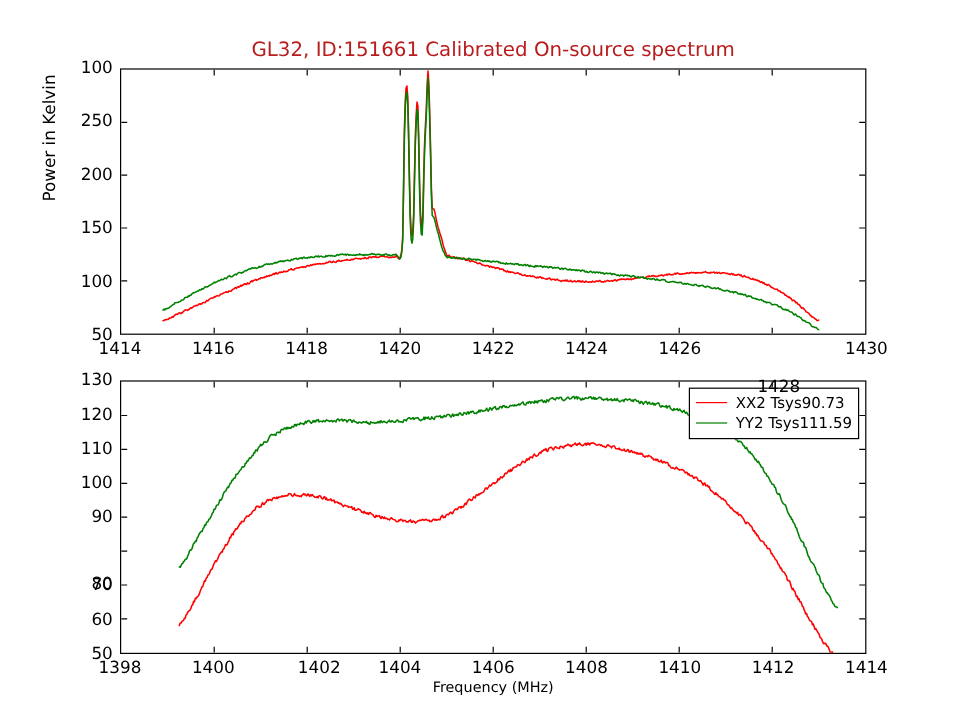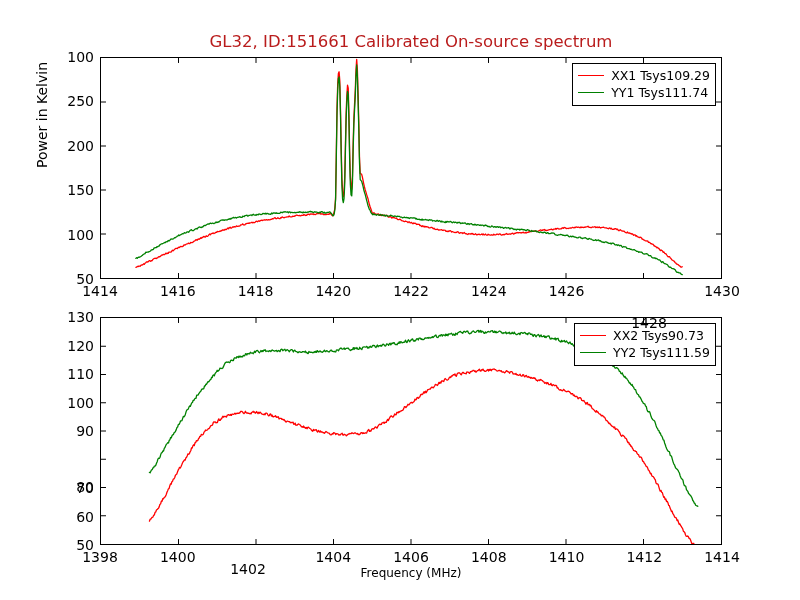--- a/index.html
+++ b/index.html
@@ -156,30 +156,20 @@
         <line y1="177.6" y2="177.6" x1="0" x2="5" stroke="#000" stroke-width="1"></line>
         <line y1="133.2" y2="133.2" x1="622" x2="617" stroke="#000" stroke-width="1"></line>
         <line y1="133.2" y2="133.2" x1="0" x2="5" stroke="#000" stroke-width="1"></line>
         <line y1="88.80000000000001" y2="88.80000000000001" x1="622" x2="617" stroke="#000" stroke-width="1"></line>
         <line y1="88.80000000000001" y2="88.80000000000001" x1="0" x2="5" stroke="#000" stroke-width="1"></line>
         <line y1="44.39999999999998" y2="44.39999999999998" x1="622" x2="617" stroke="#000" stroke-width="1"></line>
         <line y1="44.39999999999998" y2="44.39999999999998" x1="0" x2="5" stroke="#000" stroke-width="1"></line>
         <path d="M34.99 211.21L35.69 210.97L36.40 210.38L37.10 210.52L37.81 210.02L38.51 210.10L39.22 210.16L39.93 209.28L40.63 208.86L41.34 208.94L42.04 208.49L42.75 207.67L43.45 208.20L44.16 207.13L44.86 206.54L45.57 205.82L46.27 205.67L46.98 205.94L47.69 205.10L48.39 204.59L49.10 204.60L49.80 205.16L50.51 204.49L51.21 204.63L51.92 203.39L52.62 202.91L53.33 202.24L54.03 202.09L54.74 202.07L55.45 202.49L56.15 201.80L56.86 201.65L57.56 200.77L58.27 200.24L58.97 200.69L59.68 200.00L60.38 199.28L61.09 198.78L61.79 198.79L62.50 198.19L63.21 198.39L63.91 198.36L64.62 197.40L65.32 196.91L66.03 197.52L66.73 196.83L67.44 197.07L68.14 195.99L68.85 195.91L69.55 195.86L70.26 195.99L70.97 194.82L71.67 194.02L72.38 194.59L73.08 193.89L73.79 192.97L74.49 192.57L75.20 192.10L75.90 192.14L76.61 192.25L77.31 191.49L78.02 190.90L78.73 191.28L79.43 190.43L80.14 190.02L80.84 190.26L81.55 190.33L82.25 190.06L82.96 188.84L83.66 188.66L84.37 188.70L85.07 188.13L85.78 187.69L86.49 187.45L87.19 187.30L87.90 186.76L88.60 187.23L89.31 187.20L90.01 186.10L90.72 186.35L91.42 186.34L92.13 186.15L92.83 185.09L93.54 184.77L94.25 184.38L94.95 183.62L95.66 183.32L96.36 183.95L97.07 182.92L97.77 182.58L98.48 183.00L99.18 182.40L99.89 181.40L100.59 182.06L101.30 181.13L102.01 181.24L102.71 180.26L103.42 180.01L104.12 180.69L104.83 180.62L105.53 179.33L106.24 179.99L106.94 180.01L107.65 179.21L108.35 178.23L109.06 177.56L109.77 178.34L110.47 177.36L111.18 177.10L111.88 176.99L112.59 176.40L113.29 177.19L114.00 176.62L114.70 176.40L115.41 175.73L116.11 175.98L116.82 175.04L117.53 175.10L118.23 175.29L118.94 174.73L119.64 174.93L120.35 174.16L121.05 174.39L121.76 173.42L122.46 173.89L123.17 173.38L123.87 173.66L124.58 172.82L125.29 173.17L125.99 172.85L126.70 172.14L127.40 171.52L128.11 172.32L128.81 171.24L129.52 170.76L130.22 171.76L130.93 171.71L131.63 170.89L132.34 170.37L133.05 170.70L133.75 170.10L134.46 170.41L135.16 170.43L135.87 169.44L136.57 169.83L137.28 169.93L137.98 169.62L138.69 169.74L139.39 169.42L140.10 168.41L140.81 168.38L141.51 167.93L142.22 167.33L142.92 168.35L143.63 168.34L144.33 168.50L145.04 167.41L145.74 167.26L146.45 166.89L147.15 166.91L147.86 166.57L148.57 166.87L149.27 166.39L149.98 166.28L150.68 166.07L151.39 165.74L152.09 166.35L152.80 165.85L153.50 166.09L154.21 166.10L154.91 165.40L155.62 164.76L156.33 164.73L157.03 165.31L157.74 164.82L158.44 164.09L159.15 164.78L159.85 164.30L160.56 163.85L161.26 163.70L161.97 164.02L162.67 163.50L163.38 163.63L164.09 163.20L164.79 163.57L165.50 163.25L166.20 163.04L166.91 163.50L167.61 163.39L168.32 163.01L169.02 163.29L169.73 163.31L170.43 162.76L171.14 162.72L171.85 162.13L172.55 162.48L173.26 161.94L173.96 161.32L174.67 161.10L175.37 162.03L176.08 162.20L176.78 161.77L177.49 161.11L178.19 161.82L178.90 161.97L179.61 162.12L180.31 161.06L181.02 161.21L181.72 160.35L182.43 160.71L183.13 161.15L183.84 161.20L184.54 160.72L185.25 160.65L185.95 160.55L186.66 160.23L187.37 160.24L188.07 160.20L188.78 159.44L189.48 160.10L190.19 160.30L190.89 160.27L191.60 160.30L192.30 159.56L193.01 159.81L193.71 159.79L194.42 159.30L195.13 159.26L195.83 158.59L196.54 158.63L197.24 158.90L197.95 158.97L198.65 158.99L199.36 158.81L200.06 159.37L200.77 159.13L201.47 158.67L202.18 158.82L202.89 158.81L203.59 157.87L204.30 158.48L205.00 158.93L205.71 158.52L206.41 158.88L207.12 157.68L207.82 157.51L208.53 157.75L209.23 158.21L209.94 157.41L210.65 157.49L211.35 157.40L212.06 157.70L212.76 157.24L213.47 157.95L214.17 157.68L214.88 157.95L215.58 157.82L216.29 157.06L216.99 157.15L217.70 156.66L218.41 157.12L219.11 156.95L219.82 157.00L220.52 157.54L221.23 157.42L221.93 157.04L222.64 157.67L223.34 158.09L224.05 158.13L224.75 157.73L225.46 158.05L226.17 157.96L226.87 157.47L227.58 157.85L228.28 157.65L228.99 157.70L229.69 156.58L230.40 156.99L231.10 157.99L231.81 158.83L232.51 159.28L233.22 157.60L233.93 155.47L234.63 151.58L235.34 141.16L236.04 98.67L236.75 51.26L237.45 26.50L238.16 15.53L238.86 13.85L239.57 22.86L240.27 52.05L240.98 90.53L241.69 121.57L242.39 134.71L243.10 140.12L243.80 135.47L244.51 120.41L245.21 87.47L245.92 55.37L246.62 37.83L247.33 27.31L248.03 30.51L248.74 57.87L249.45 95.15L250.15 120.06L250.86 131.07L251.56 132.51L252.27 119.02L252.97 86.54L253.68 61.11L254.38 46.41L255.09 32.54L255.79 12.45L256.50 1.30L257.21 11.47L257.91 35.71L258.62 65.20L259.32 99.58L260.03 116.56L260.73 117.00L261.44 117.20L262.14 119.66L262.85 123.28L263.55 126.75L264.26 129.90L264.97 132.70L265.67 134.80L266.38 137.40L267.08 139.59L267.79 141.74L268.49 144.59L269.20 147.65L269.90 149.85L270.61 151.88L271.31 153.82L272.02 156.29L272.73 156.79L273.43 156.31L274.14 156.18L274.84 157.13L275.55 157.58L276.25 157.96L276.96 157.61L277.66 157.66L278.37 157.33L279.07 158.19L279.78 158.87L280.49 158.39L281.19 158.92L281.90 158.09L282.60 158.54L283.31 159.16L284.01 158.68L284.72 159.20L285.42 158.86L286.13 158.72L286.83 158.72L287.54 159.51L288.25 160.56L288.95 160.58L289.66 160.10L290.36 159.89L291.07 160.75L291.77 161.59L292.48 160.96L293.18 160.84L293.89 161.23L294.59 161.22L295.30 161.70L296.01 161.91L296.71 161.97L297.42 162.77L298.12 163.13L298.83 163.14L299.53 162.60L300.24 162.88L300.94 163.40L301.65 164.21L302.35 164.27L303.06 164.47L303.77 164.85L304.47 165.14L305.18 164.65L305.88 164.73L306.59 164.98L307.29 165.35L308.00 166.18L308.70 165.29L309.41 165.48L310.11 166.44L310.82 166.28L311.53 165.94L312.23 166.71L312.94 167.22L313.64 166.48L314.35 166.86L315.05 166.66L315.76 166.97L316.46 168.01L317.17 167.78L317.87 167.69L318.58 167.78L319.29 167.90L319.99 169.21L320.70 168.98L321.40 169.66L322.11 170.20L322.81 169.29L323.52 169.72L324.22 170.52L324.93 169.81L325.63 170.49L326.34 170.15L327.05 170.49L327.75 170.46L328.46 170.87L329.16 171.48L329.87 171.42L330.57 171.20L331.28 170.89L331.98 171.02L332.69 171.61L333.39 172.28L334.10 171.82L334.81 172.67L335.51 172.93L336.22 173.06L336.92 172.84L337.63 172.60L338.33 173.46L339.04 173.79L339.74 173.39L340.45 173.51L341.15 173.45L341.86 173.14L342.57 173.98L343.27 174.05L343.98 173.55L344.68 173.80L345.39 174.03L346.09 174.85L346.80 174.79L347.50 175.26L348.21 174.47L348.91 175.04L349.62 174.40L350.33 174.25L351.03 174.57L351.74 175.59L352.44 175.12L353.15 175.50L353.85 175.76L354.56 175.99L355.26 176.22L355.97 175.96L356.67 176.07L357.38 175.39L358.09 175.28L358.79 176.15L359.50 176.94L360.20 176.34L360.91 176.35L361.61 176.54L362.32 176.33L363.02 177.15L363.73 176.63L364.43 176.12L365.14 176.84L365.85 177.40L366.55 177.30L367.26 177.85L367.96 178.13L368.67 177.32L369.37 177.45L370.08 177.38L370.78 177.72L371.49 177.05L372.19 177.65L372.90 176.96L373.61 178.03L374.31 178.15L375.02 177.87L375.72 177.19L376.43 178.16L377.13 178.62L377.84 177.98L378.54 178.09L379.25 177.68L379.95 178.30L380.66 178.37L381.37 178.10L382.07 177.50L382.78 178.41L383.48 177.56L384.19 178.49L384.89 178.54L385.60 177.63L386.30 178.24L387.01 178.79L387.71 178.80L388.42 177.82L389.13 178.39L389.83 178.48L390.54 178.77L391.24 178.73L391.95 178.33L392.65 178.76L393.36 178.83L394.06 177.81L394.77 178.41L395.47 178.53L396.18 178.50L396.89 177.85L397.59 177.68L398.30 177.97L399.00 178.26L399.71 177.43L400.41 177.47L401.12 178.37L401.82 178.70L402.53 178.32L403.23 178.58L403.94 177.97L404.65 178.41L405.35 177.80L406.06 177.73L406.76 177.11L407.47 177.77L408.17 178.02L408.88 177.76L409.58 177.78L410.29 177.39L410.99 177.88L411.70 177.36L412.41 176.95L413.11 176.77L413.82 177.68L414.52 177.52L415.23 176.69L415.93 176.88L416.64 176.31L417.34 176.47L418.05 176.11L418.75 176.48L419.46 176.15L420.17 176.20L420.87 176.33L421.58 176.69L422.28 176.14L422.99 176.20L423.69 175.72L424.40 176.52L425.10 176.56L425.81 176.04L426.51 176.60L427.22 176.18L427.93 175.98L428.63 175.98L429.34 175.11L430.04 175.56L430.75 175.05L431.45 175.20L432.16 175.08L432.86 174.87L433.57 174.90L434.27 174.56L434.98 174.70L435.69 174.81L436.39 174.55L437.10 175.00L437.80 175.26L438.51 174.84L439.21 174.41L439.92 173.88L440.62 173.77L441.33 173.45L442.03 174.05L442.74 174.01L443.45 173.30L444.15 173.58L444.86 173.10L445.56 173.83L446.27 173.67L446.97 174.19L447.68 174.03L448.38 173.78L449.09 173.52L449.79 173.16L450.50 173.24L451.21 173.03L451.91 172.62L452.62 173.24L453.32 173.52L454.03 172.72L454.73 172.72L455.44 172.78L456.14 172.02L456.85 172.74L457.55 172.03L458.26 171.82L458.97 172.34L459.67 172.62L460.38 172.51L461.08 172.41L461.79 172.33L462.49 171.62L463.20 171.29L463.90 171.95L464.61 171.03L465.31 171.11L466.02 171.46L466.73 172.06L467.43 171.87L468.14 172.00L468.84 172.08L469.55 171.71L470.25 171.65L470.96 171.49L471.66 171.72L472.37 171.26L473.07 170.83L473.78 171.18L474.49 171.42L475.19 170.87L475.90 171.06L476.60 170.42L477.31 170.77L478.01 170.92L478.72 170.69L479.42 170.76L480.13 171.24L480.83 170.68L481.54 171.13L482.25 170.67L482.95 170.80L483.66 170.88L484.36 171.10L485.07 170.68L485.77 170.87L486.48 170.38L487.18 170.35L487.89 170.11L488.59 169.75L489.30 170.61L490.01 170.80L490.71 170.86L491.42 171.10L492.12 171.13L492.83 170.35L493.53 170.73L494.24 170.60L494.94 170.48L495.65 170.19L496.35 171.14L497.06 170.99L497.77 170.39L498.47 171.24L499.18 170.91L499.88 170.42L500.59 171.17L501.29 171.54L502.00 171.09L502.70 170.94L503.41 170.81L504.11 170.75L504.82 171.06L505.53 171.34L506.23 171.40L506.94 171.32L507.64 171.92L508.35 171.90L509.05 172.40L509.76 171.65L510.46 171.47L511.17 172.36L511.87 171.81L512.58 172.64L513.29 172.90L513.99 172.74L514.70 172.95L515.40 172.29L516.11 172.09L516.81 172.41L517.52 173.21L518.22 172.67L518.93 173.86L519.63 174.41L520.34 173.72L521.05 173.28L521.75 173.98L522.46 174.48L523.16 174.57L523.87 174.82L524.57 174.65L525.28 175.32L525.98 175.90L526.69 176.22L527.39 176.39L528.10 175.58L528.81 176.54L529.51 176.78L530.22 176.45L530.92 177.22L531.63 176.99L532.33 177.66L533.04 177.39L533.74 178.12L534.45 178.96L535.15 178.40L535.86 178.55L536.57 179.74L537.27 179.19L537.98 180.32L538.68 180.51L539.39 180.90L540.09 181.32L540.80 180.72L541.50 180.93L542.21 181.54L542.91 182.77L543.62 182.89L544.33 183.50L545.03 183.73L545.74 184.25L546.44 184.51L547.15 184.63L547.85 184.79L548.56 184.67L549.26 186.01L549.97 186.05L550.67 186.18L551.38 187.23L552.09 187.28L552.79 187.85L553.50 187.82L554.20 188.36L554.91 189.75L555.61 189.60L556.32 190.33L557.02 190.65L557.73 191.51L558.43 191.15L559.14 192.23L559.85 192.16L560.55 193.49L561.26 194.39L561.96 193.76L562.67 194.25L563.37 194.84L564.08 196.08L564.78 195.73L565.49 197.05L566.19 197.53L566.90 197.55L567.61 198.80L568.31 199.88L569.02 200.69L569.72 200.37L570.43 200.53L571.13 201.73L571.84 202.38L572.54 203.62L573.25 203.99L573.95 204.38L574.66 204.62L575.37 205.60L576.07 206.58L576.78 207.03L577.48 208.08L578.19 208.09L578.89 208.46L579.60 209.05L580.30 209.73L581.01 210.10L581.71 210.93L582.42 211.04L583.13 210.66" fill="none" stroke="#ff0000" stroke-width="1.3" stroke-linejoin="round" stroke-linecap="round"></path>
         <path d="M34.99 202.23L35.69 201.45L36.40 202.09L37.10 201.27L37.81 200.88L38.51 201.09L39.22 200.61L39.93 200.43L40.63 199.77L41.34 199.35L42.04 198.51L42.75 198.08L43.45 197.61L44.16 197.36L44.86 195.99L45.57 196.09L46.27 195.93L46.98 195.91L47.69 195.77L48.39 195.30L49.10 195.05L49.80 194.69L50.51 193.69L51.21 193.66L51.92 193.44L52.62 192.87L53.33 191.57L54.03 191.59L54.74 191.41L55.45 191.42L56.15 190.27L56.86 190.59L57.56 189.75L58.27 189.84L58.97 188.64L59.68 188.29L60.38 187.56L61.09 187.62L61.79 187.30L62.50 186.97L63.21 186.57L63.91 186.13L64.62 186.24L65.32 185.21L66.03 185.43L66.73 185.24L67.44 184.13L68.14 184.63L68.85 184.24L69.55 183.32L70.26 182.52L70.97 182.74L71.67 182.84L72.38 182.60L73.08 182.04L73.79 181.34L74.49 181.37L75.20 180.75L75.90 180.36L76.61 179.71L77.31 179.49L78.02 178.61L78.73 179.22L79.43 178.59L80.14 178.32L80.84 177.83L81.55 177.34L82.25 177.49L82.96 177.04L83.66 176.31L84.37 176.54L85.07 176.70L85.78 176.13L86.49 175.35L87.19 175.41L87.90 175.82L88.60 174.90L89.31 174.13L90.01 173.56L90.72 173.26L91.42 174.21L92.13 174.24L92.83 174.20L93.54 173.43L94.25 172.85L94.95 172.38L95.66 172.05L96.36 172.60L97.07 171.59L97.77 171.02L98.48 170.55L99.18 170.64L99.89 170.91L100.59 171.18L101.30 170.46L102.01 170.55L102.71 169.78L103.42 169.09L104.12 168.91L104.83 169.13L105.53 168.55L106.24 168.03L106.94 167.68L107.65 167.41L108.35 167.67L109.06 167.01L109.77 166.60L110.47 167.09L111.18 166.87L111.88 166.53L112.59 166.95L113.29 167.16L114.00 166.60L114.70 166.48L115.41 165.40L116.11 166.15L116.82 165.90L117.53 165.32L118.23 165.61L118.94 164.70L119.64 164.20L120.35 163.70L121.05 163.57L121.76 163.37L122.46 163.79L123.17 163.26L123.87 163.82L124.58 163.43L125.29 163.34L125.99 163.46L126.70 163.36L127.40 162.81L128.11 162.71L128.81 162.12L129.52 162.69L130.22 161.93L130.93 162.20L131.63 161.38L132.34 161.42L133.05 160.77L133.75 161.34L134.46 161.26L135.16 160.82L135.87 161.47L136.57 160.91L137.28 160.79L137.98 160.56L138.69 160.48L139.39 160.09L140.10 160.72L140.81 160.79L141.51 160.79L142.22 159.55L142.92 159.83L143.63 160.01L144.33 159.09L145.04 159.01L145.74 158.78L146.45 158.68L147.15 159.57L147.86 159.38L148.57 158.72L149.27 158.86L149.98 158.43L150.68 158.24L151.39 159.07L152.09 158.14L152.80 157.67L153.50 158.34L154.21 158.51L154.91 158.32L155.62 158.76L156.33 157.86L157.03 158.06L157.74 158.27L158.44 157.38L159.15 157.51L159.85 157.76L160.56 158.03L161.26 157.89L161.97 157.28L162.67 156.79L163.38 157.14L164.09 157.31L164.79 156.68L165.50 157.60L166.20 156.92L166.91 156.92L167.61 157.01L168.32 157.58L169.02 157.62L169.73 157.66L170.43 157.66L171.14 156.44L171.85 157.20L172.55 156.62L173.26 156.31L173.96 156.61L174.67 156.34L175.37 156.77L176.08 156.26L176.78 156.79L177.49 156.79L178.19 156.84L178.90 156.89L179.61 156.50L180.31 155.61L181.02 155.71L181.72 156.19L182.43 155.56L183.13 155.39L183.84 155.42L184.54 155.11L185.25 155.29L185.95 155.58L186.66 155.62L187.37 155.16L188.07 156.18L188.78 155.34L189.48 155.20L190.19 156.16L190.89 155.80L191.60 155.71L192.30 155.98L193.01 156.06L193.71 156.06L194.42 155.77L195.13 156.22L195.83 156.13L196.54 155.68L197.24 155.80L197.95 155.55L198.65 155.82L199.36 154.97L200.06 155.59L200.77 155.66L201.47 155.74L202.18 156.20L202.89 155.45L203.59 156.05L204.30 155.88L205.00 155.47L205.71 156.06L206.41 155.68L207.12 155.66L207.82 155.35L208.53 155.45L209.23 154.91L209.94 154.64L210.65 155.36L211.35 155.10L212.06 155.32L212.76 155.93L213.47 155.71L214.17 155.14L214.88 155.45L215.58 155.28L216.29 155.41L216.99 155.66L217.70 156.17L218.41 156.21L219.11 155.51L219.82 156.21L220.52 155.32L221.23 154.98L221.93 155.05L222.64 155.69L223.34 156.37L224.05 155.69L224.75 156.52L225.46 156.42L226.17 156.33L226.87 155.74L227.58 155.71L228.28 155.89L228.99 155.26L229.69 155.20L230.40 156.25L231.10 156.86L231.81 157.75L232.51 159.06L233.22 159.08L233.93 157.47L234.63 152.83L235.34 143.01L236.04 102.45L236.75 57.53L237.45 33.01L238.16 20.73L238.86 19.13L239.57 28.96L240.27 57.54L240.98 97.24L241.69 128.55L242.39 142.64L243.10 145.98L243.80 142.03L244.51 127.28L245.21 94.06L245.92 62.12L246.62 44.77L247.33 33.64L248.03 36.88L248.74 63.56L249.45 101.85L250.15 127.31L250.86 138.21L251.56 139.19L252.27 125.76L252.97 92.88L253.68 66.47L254.38 52.15L255.09 38.26L255.79 18.77L256.50 7.07L257.21 18.67L257.91 43.39L258.62 71.53L259.32 105.56L260.03 122.67L260.73 123.50L261.44 124.27L262.14 126.68L262.85 129.30L263.55 132.67L264.26 135.33L264.97 137.43L265.67 140.12L266.38 143.12L267.08 145.71L267.79 148.59L268.49 150.56L269.20 152.77L269.90 153.48L270.61 155.51L271.31 156.68L272.02 157.47L272.73 158.12L273.43 157.34L274.14 158.01L274.84 157.64L275.55 158.20L276.25 158.66L276.96 158.13L277.66 157.93L278.37 158.39L279.07 158.74L279.78 158.04L280.49 157.76L281.19 158.60L281.90 158.99L282.60 158.48L283.31 158.79L284.01 158.41L284.72 159.15L285.42 159.55L286.13 158.59L286.83 159.32L287.54 159.65L288.25 159.58L288.95 159.48L289.66 159.18L290.36 158.67L291.07 158.81L291.77 159.36L292.48 159.34L293.18 159.91L293.89 159.77L294.59 159.41L295.30 159.52L296.01 159.72L296.71 160.35L297.42 159.55L298.12 159.85L298.83 159.77L299.53 159.86L300.24 160.60L300.94 160.52L301.65 160.55L302.35 161.28L303.06 161.16L303.77 160.80L304.47 160.55L305.18 161.12L305.88 161.10L306.59 160.81L307.29 161.31L308.00 161.00L308.70 161.68L309.41 161.94L310.11 161.25L310.82 161.20L311.53 161.27L312.23 161.37L312.94 161.67L313.64 161.19L314.35 161.45L315.05 161.31L315.76 162.44L316.46 161.86L317.17 162.75L317.87 162.88L318.58 162.80L319.29 162.58L319.99 163.24L320.70 163.06L321.40 163.57L322.11 162.49L322.81 163.52L323.52 163.23L324.22 163.34L324.93 163.18L325.63 162.89L326.34 163.48L327.05 163.21L327.75 163.66L328.46 163.99L329.16 163.37L329.87 163.15L330.57 163.64L331.28 163.26L331.98 163.48L332.69 164.50L333.39 164.23L334.10 164.05L334.81 164.24L335.51 164.73L336.22 164.68L336.92 163.92L337.63 163.84L338.33 164.93L339.04 164.45L339.74 164.08L340.45 164.84L341.15 165.46L341.86 164.53L342.57 165.32L343.27 165.35L343.98 165.42L344.68 165.81L345.39 166.12L346.09 164.89L346.80 165.77L347.50 164.95L348.21 165.01L348.91 165.54L349.62 165.27L350.33 164.91L351.03 165.17L351.74 165.65L352.44 166.31L353.15 165.76L353.85 165.35L354.56 166.06L355.26 165.85L355.97 165.63L356.67 166.45L357.38 166.52L358.09 165.83L358.79 166.16L359.50 165.75L360.20 166.28L360.91 167.15L361.61 166.77L362.32 166.32L363.02 166.90L363.73 166.65L364.43 166.66L365.14 166.32L365.85 166.79L366.55 167.68L367.26 167.80L367.96 167.02L368.67 167.15L369.37 168.01L370.08 167.32L370.78 167.31L371.49 167.05L372.19 167.65L372.90 168.29L373.61 168.13L374.31 168.49L375.02 167.70L375.72 168.00L376.43 168.77L377.13 168.38L377.84 168.24L378.54 168.47L379.25 168.43L379.95 168.98L380.66 168.39L381.37 169.08L382.07 168.54L382.78 168.65L383.48 168.95L384.19 169.64L384.89 168.90L385.60 168.52L386.30 169.15L387.01 168.94L387.71 170.00L388.42 170.23L389.13 169.67L389.83 170.35L390.54 170.66L391.24 170.28L391.95 169.49L392.65 169.65L393.36 170.24L394.06 170.75L394.77 170.10L395.47 170.25L396.18 170.95L396.89 170.43L397.59 170.19L398.30 170.41L399.00 170.95L399.71 170.38L400.41 170.45L401.12 171.31L401.82 170.99L402.53 170.80L403.23 171.32L403.94 171.95L404.65 171.38L405.35 171.20L406.06 171.04L406.76 171.67L407.47 171.38L408.17 171.50L408.88 171.10L409.58 171.75L410.29 172.55L410.99 171.74L411.70 171.61L412.41 172.10L413.11 172.01L413.82 172.78L414.52 173.18L415.23 172.61L415.93 173.10L416.64 173.55L417.34 172.73L418.05 172.90L418.75 173.02L419.46 172.83L420.17 173.69L420.87 173.08L421.58 172.73L422.28 173.09L422.99 172.94L423.69 173.37L424.40 173.23L425.10 173.42L425.81 174.03L426.51 174.34L427.22 173.56L427.93 173.23L428.63 173.60L429.34 173.78L430.04 174.41L430.75 174.89L431.45 174.86L432.16 174.02L432.86 175.05L433.57 175.02L434.27 174.66L434.98 174.69L435.69 174.56L436.39 174.49L437.10 175.39L437.80 174.99L438.51 175.59L439.21 175.90L439.92 176.17L440.62 175.55L441.33 175.77L442.03 176.12L442.74 176.03L443.45 176.52L444.15 175.84L444.86 175.64L445.56 175.86L446.27 176.68L446.97 177.06L447.68 176.32L448.38 176.15L449.09 177.17L449.79 177.12L450.50 177.30L451.21 177.05L451.91 176.53L452.62 176.64L453.32 176.59L454.03 176.74L454.73 176.93L455.44 178.15L456.14 178.37L456.85 178.73L457.55 178.85L458.26 178.94L458.97 178.41L459.67 178.41L460.38 178.31L461.08 178.07L461.79 178.33L462.49 178.29L463.20 178.90L463.90 178.84L464.61 179.01L465.31 179.30L466.02 179.17L466.73 178.80L467.43 179.00L468.14 178.80L468.84 179.79L469.55 180.20L470.25 180.50L470.96 179.75L471.66 180.00L472.37 180.52L473.07 179.80L473.78 179.94L474.49 180.56L475.19 180.64L475.90 180.73L476.60 181.01L477.31 181.39L478.01 181.44L478.72 181.45L479.42 180.72L480.13 180.68L480.83 180.75L481.54 181.65L482.25 181.82L482.95 182.33L483.66 181.68L484.36 181.68L485.07 181.46L485.77 181.32L486.48 181.65L487.18 182.33L487.89 182.61L488.59 183.09L489.30 182.36L490.01 182.11L490.71 182.43L491.42 182.71L492.12 182.80L492.83 183.56L493.53 183.69L494.24 184.15L494.94 183.95L495.65 183.74L496.35 183.32L497.06 184.26L497.77 184.13L498.47 183.72L499.18 183.47L499.88 184.62L500.59 184.37L501.29 184.62L502.00 185.42L502.70 185.51L503.41 186.02L504.11 185.87L504.82 186.24L505.53 185.90L506.23 185.63L506.94 185.57L507.64 186.27L508.35 186.14L509.05 186.92L509.76 187.09L510.46 187.01L511.17 186.73L511.87 187.78L512.58 186.92L513.29 186.80L513.99 186.94L514.70 187.37L515.40 188.32L516.11 188.64L516.81 188.69L517.52 188.31L518.22 189.17L518.93 188.66L519.63 188.86L520.34 189.56L521.05 189.16L521.75 189.14L522.46 190.15L523.16 191.00L523.87 190.62L524.57 190.19L525.28 190.65L525.98 190.60L526.69 190.69L527.39 192.01L528.10 192.02L528.81 192.30L529.51 192.44L530.22 192.43L530.92 193.03L531.63 192.92L532.33 193.30L533.04 193.55L533.74 193.73L534.45 193.41L535.15 193.29L535.86 194.20L536.57 194.28L537.27 195.19L537.98 195.12L538.68 195.20L539.39 196.07L540.09 195.63L540.80 195.85L541.50 195.78L542.21 195.91L542.91 196.37L543.62 197.32L544.33 197.75L545.03 197.80L545.74 197.60L546.44 197.57L547.15 197.51L547.85 197.73L548.56 198.01L549.26 199.13L549.97 199.56L550.67 199.33L551.38 199.41L552.09 200.45L552.79 201.28L553.50 201.74L554.20 201.78L554.91 202.01L555.61 201.52L556.32 202.45L557.02 202.20L557.73 202.45L558.43 203.13L559.14 203.66L559.85 203.81L560.55 203.84L561.26 204.67L561.96 205.62L562.67 206.32L563.37 205.53L564.08 205.88L564.78 207.07L565.49 207.60L566.19 207.61L566.90 207.87L567.61 208.31L568.31 208.68L569.02 209.93L569.72 210.74L570.43 211.20L571.13 211.00L571.84 211.47L572.54 212.28L573.25 212.52L573.95 212.61L574.66 212.82L575.37 213.27L576.07 213.74L576.78 215.07L577.48 216.12L578.19 216.33L578.89 216.19L579.60 216.79L580.30 216.79L581.01 216.90L581.71 217.67L582.42 218.41L583.13 218.67" fill="none" stroke="#008000" stroke-width="1.3" stroke-linejoin="round" stroke-linecap="round"></path>
       </svg>
-    <div class="legend" id="legend-top">
-      <div class="legend-row">
-        <span class="legend-swatch" style="border-top-color:#ff0000"></span>
-        <span class="legend-text">XX1 Tsys109.29</span>
-      </div>
-      <div class="legend-row">
-        <span class="legend-swatch" style="border-top-color:#008000"></span>
-        <span class="legend-text">YY1 Tsys111.74</span>
-      </div>
-    </div>
   </div>
 
   <div class="axes" id="axes-bottom">
     <svg class="plot-svg" id="svg-bottom" viewBox="0 0 622 228" preserveAspectRatio="none">
         <line x1="77.75" x2="77.75" y1="0" y2="5" stroke="#000" stroke-width="1"></line>
         <line x1="77.75" x2="77.75" y1="228" y2="223" stroke="#000" stroke-width="1"></line>
         <line x1="155.5" x2="155.5" y1="0" y2="5" stroke="#000" stroke-width="1"></line>
         <line x1="155.5" x2="155.5" y1="228" y2="223" stroke="#000" stroke-width="1"></line>
         <line x1="233.25" x2="233.25" y1="0" y2="5" stroke="#000" stroke-width="1"></line>
         <line x1="233.25" x2="233.25" y1="228" y2="223" stroke="#000" stroke-width="1"></line>
@@ -233,21 +223,21 @@
       <div class="tick-label x" style="left: 649px; top: 283px; margin-top: 32px;">1428</div>
       <div class="tick-label x" style="left: 722px; top: 283px;">1430</div>
       <div class="tick-label y" style="left: 94px; top: 279px;">50</div>
       <div class="tick-label y" style="left: 94px; top: 234.6px;">100</div>
       <div class="tick-label y" style="left: 94px; top: 190.2px;">150</div>
       <div class="tick-label y" style="left: 94px; top: 145.8px;">200</div>
       <div class="tick-label y" style="left: 94px; top: 101.4px;">250</div>
       <div class="tick-label y" style="left: 94px; top: 57px;">100</div>
       <div class="tick-label x" style="left: 100px; top: 549px;">1398</div>
       <div class="tick-label x" style="left: 177.75px; top: 549px;">1400</div>
-      <div class="tick-label x" style="left: 248px; top: 549px; margin-top: 12px;">1402</div>
+      <div class="tick-label x" style="left: 266px; top: 549px;">1402</div>
       <div class="tick-label x" style="left: 333.25px; top: 549px;">1404</div>
       <div class="tick-label x" style="left: 411px; top: 549px;">1406</div>
       <div class="tick-label x" style="left: 488.75px; top: 549px;">1408</div>
       <div class="tick-label x" style="left: 566.5px; top: 549px;">1410</div>
       <div class="tick-label x" style="left: 644.25px; top: 549px; text-align: right;">1412</div>
       <div class="tick-label x" style="left: 722px; top: 549px;">1414</div>
       <div class="tick-label y" style="left: 94px; top: 545px;">50</div>
       <div class="tick-label y" style="left: 94px; top: 516.5px;">60</div>
       <div class="tick-label y" style="left: 94px; top: 488px;">70</div>
       <div class="tick-label y" style="left: 94px; top: 459.5px; margin-top: 27px;">80</div>

